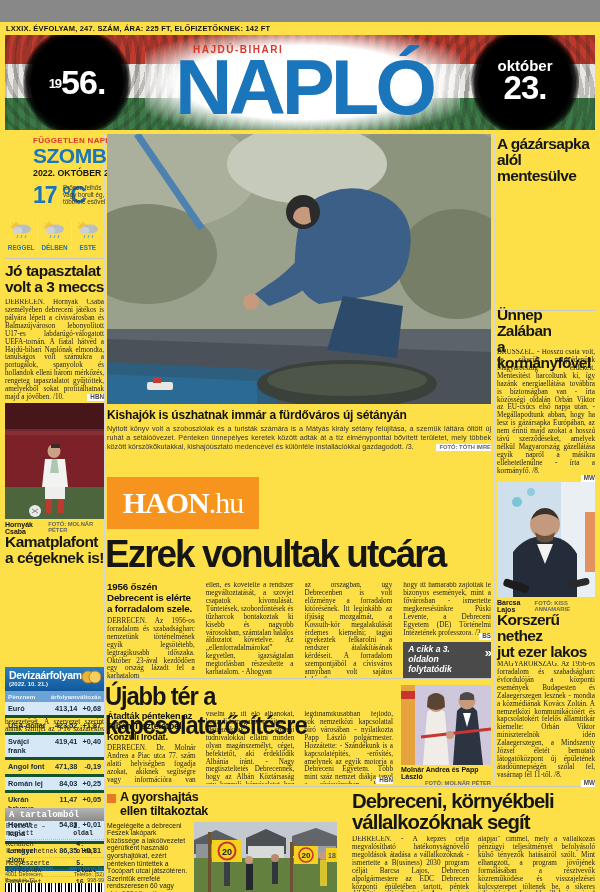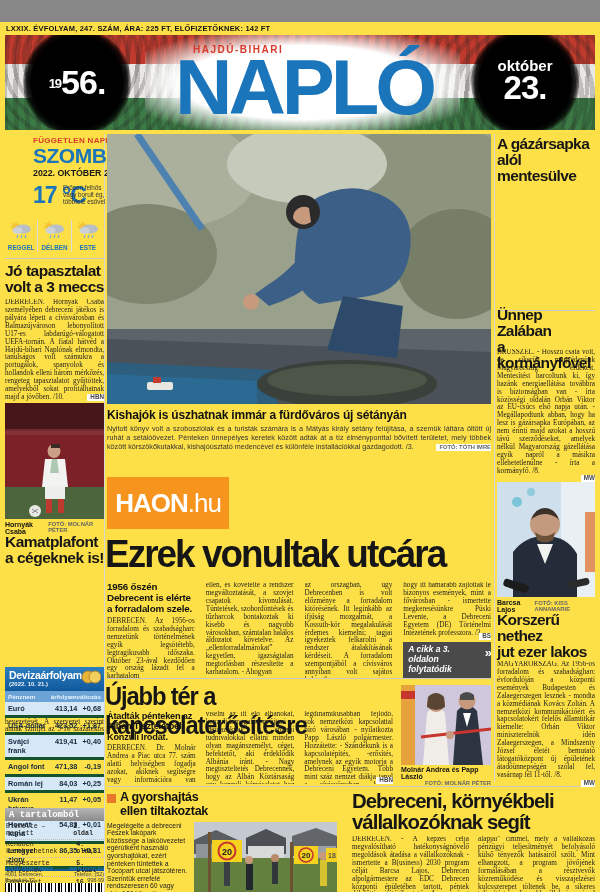--- a/index.html
+++ b/index.html
@@ -87,22 +87,22 @@
   .main-photo{left:107px;top:112px;width:384px;height:270px;overflow:hidden;}
   .mcap{left:107px;top:386px;width:384px;}
   .mcap-title{font-family:"Liberation Sans",sans-serif;font-weight:800;font-size:12px;color:#111;letter-spacing:-.2px;}
   .mcap-body{font-family:"Liberation Sans",sans-serif;font-size:7.2px;line-height:1.25;color:#333;text-align:justify;margin-top:2px;position:relative;}
 
   .banner{left:107px;top:455px;width:384px;height:52px;display:flex;}
   .banner-blue{flex:1;background:#29abe2;display:flex;align-items:center;justify-content:center;}
   .banner-inner{border:2px dashed rgba(255,255,255,.85);width:92%;height:74%;display:flex;flex-direction:column;
        align-items:center;justify-content:center;color:#fff;font-family:"Liberation Sans",sans-serif;
        font-weight:800;font-size:13px;line-height:1.2;letter-spacing:-.2px;}
-  .banner-orange{width:122px;background:#f7941e;display:flex;align-items:center;justify-content:center;
-       color:#fff;font-family:Liberation Sans, sans-serif;font-weight:900;font-size:26px;letter-spacing:-1px;}
+  .banner-orange{width:152px;background:#f7941e;display:flex;align-items:center;justify-content:center;
+       color:#fff;font-family:Liberation Serif, serif;font-weight:900;font-size:30px;letter-spacing:-1px;}
   .banner-orange .hu{font-weight:400;}
 
   .lead-h{left:105px;top:511px;width:386px;font-size:38px;line-height:42px;letter-spacing:-2px;transform:scaleX(.97);transform-origin:left;}
   .lead-cols{left:107px;top:560px;width:384px;height:96px;display:flex;gap:11px;}
   .col{flex:1;position:relative;overflow:hidden;}
   .subhead{font-family:"Liberation Sans",sans-serif;font-weight:800;font-size:9.8px;line-height:1.12;color:#111;margin-bottom:3px;letter-spacing:-.2px;}
   .contbox{position:absolute;left:0;right:0;bottom:0;background:#4a4a4a;color:#fff;padding:3px 15px 3px 5px;
        font-family:"Liberation Sans",sans-serif;font-weight:700;font-style:italic;font-size:8.6px;line-height:1.15;}
   .contbox .chev{position:absolute;right:2px;top:4px;font-style:normal;font-size:13px;letter-spacing:-3px;}
 

